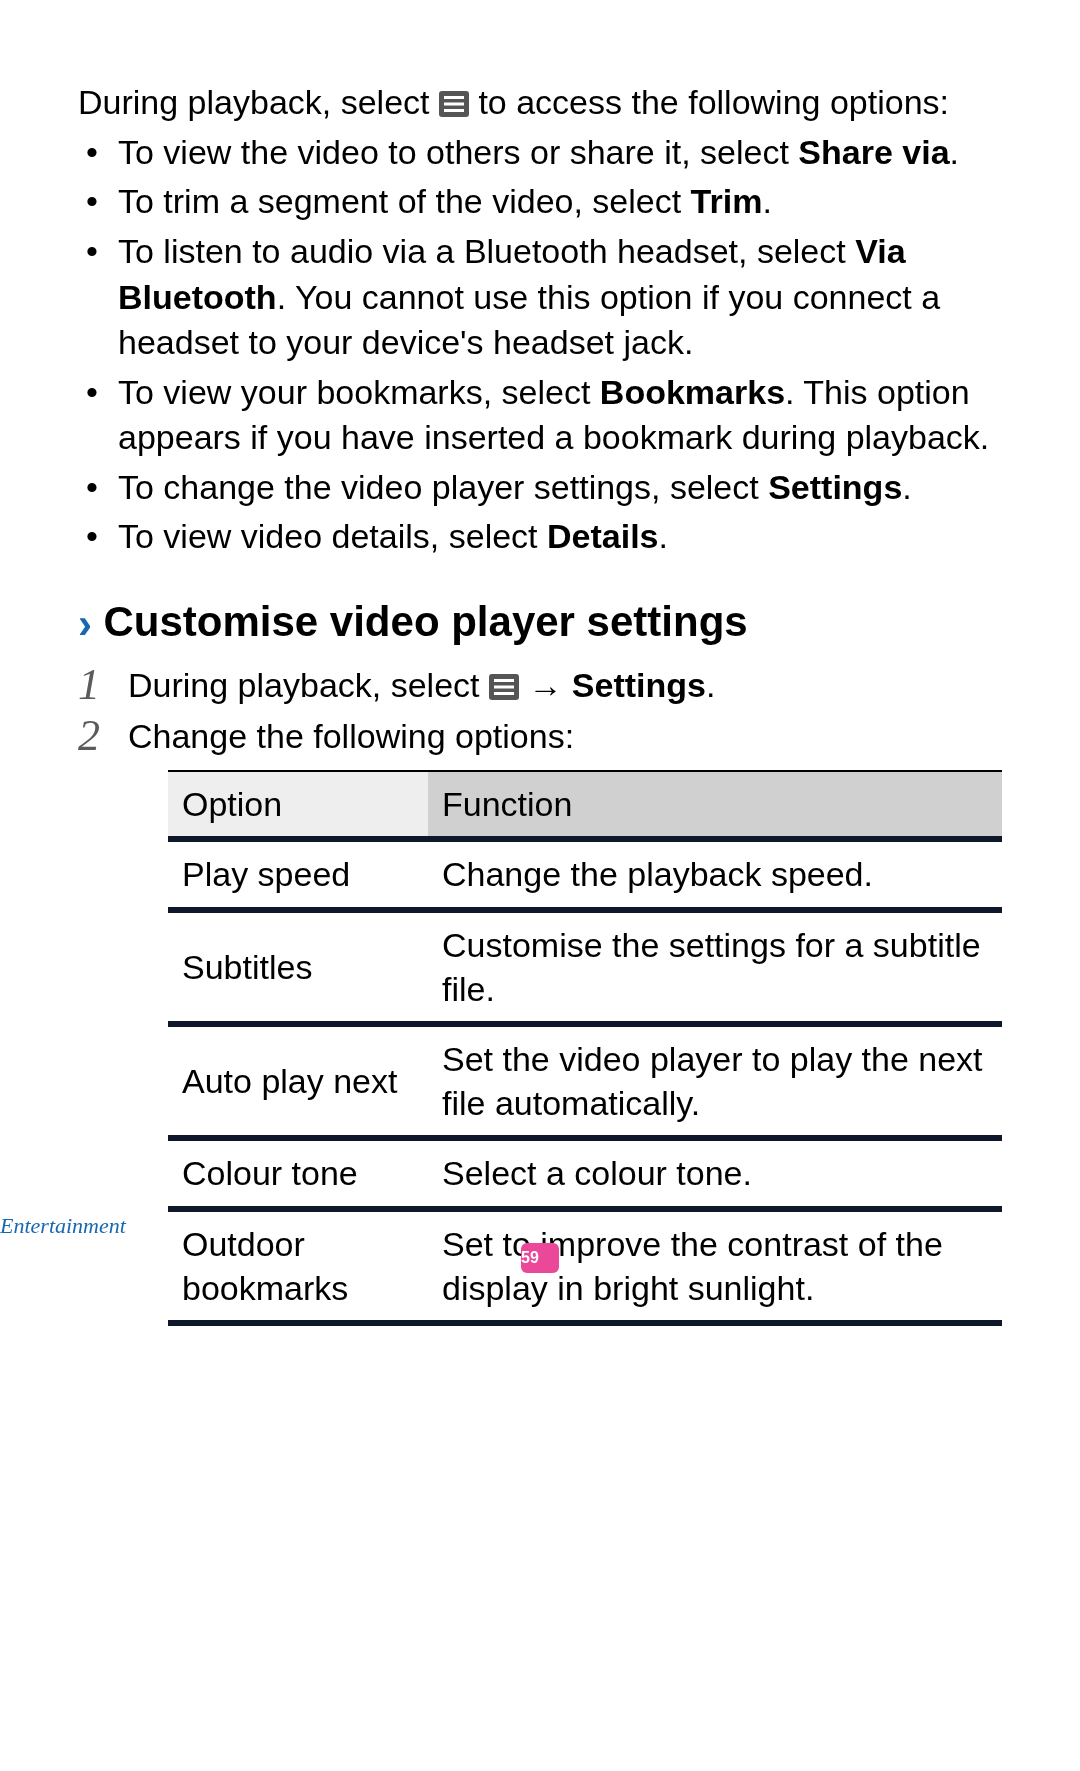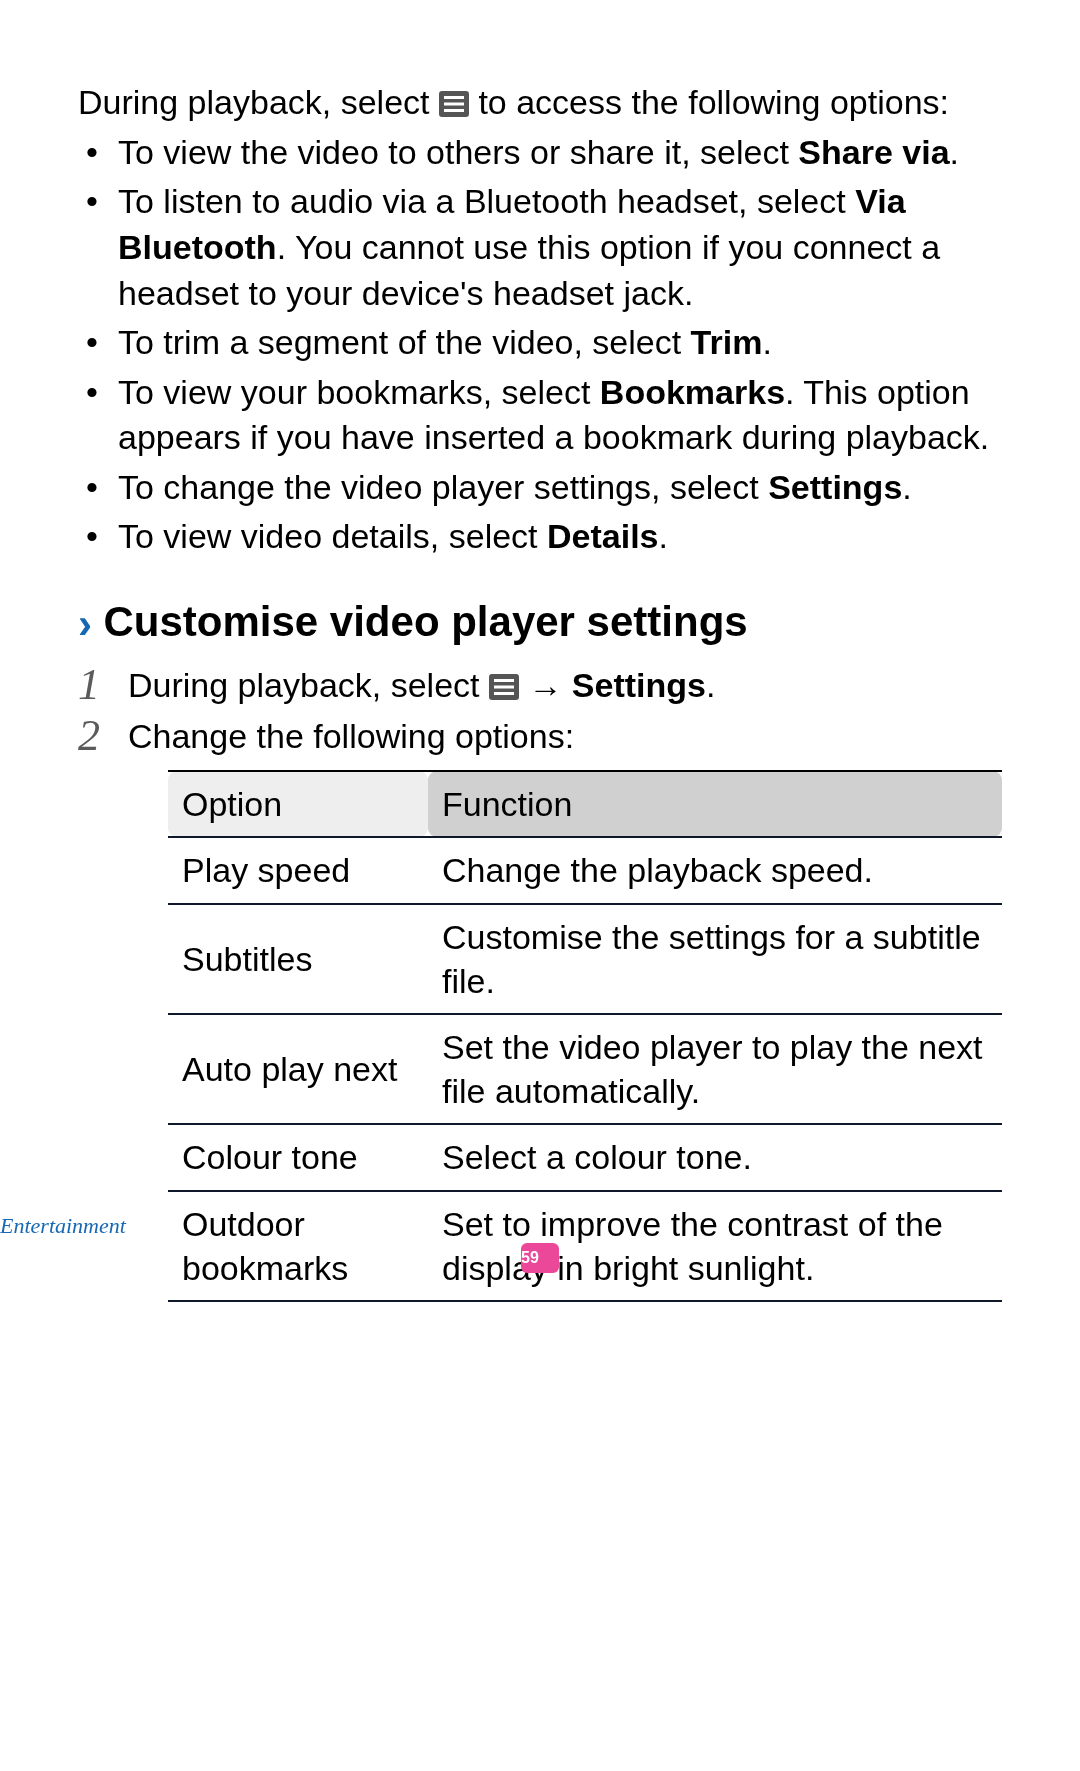--- a/index.html
+++ b/index.html
@@ -14,21 +14,21 @@
   ul.bullets li::before { content: "•"; position: absolute; left: 8px; top: 0; font-size: 34px; }
   .bold { font-weight: 700; }
   .section-head { margin-top: 24px; margin-bottom: 10px; }
   .caret { color: #1768b2; font-weight: 700; font-size: 42px; vertical-align: -2px; margin-right: 2px; }
   .sect-title { font-weight: 700; font-size: 42px; }
   ol.steps { list-style: none; counter-reset: step; padding-left: 0; margin-top: 6px; }
   ol.steps li { position: relative; padding-left: 50px; margin-bottom: 6px; font-size: 34px; line-height: 1.35; }
   ol.steps li .num { position: absolute; left: 0; top: -8px; font-style: italic; font-family: "Times New Roman", Georgia, serif; font-size: 44px; color: #5b5b5b; font-weight: 400; }
   .arrow { display: inline-block; }
   table.options { width: 100%; border-collapse: collapse; margin-top: 10px; margin-left: 40px; width: calc(100% - 40px); }
-  table.options th, table.options td { text-align: left; font-weight: 400; font-size: 34px; padding: 10px 14px; border-bottom: 2px solid #0f172a; vertical-align: middle; line-height: 1.3; border-radius: 9px; }
+  table.options th, table.options td { text-align: left; font-weight: 400; font-size: 34px; padding: 10px 14px; border-bottom: 6px solid #0f172a; vertical-align: middle; line-height: 1.3; }
   table.options thead th { background: #d0d0d0; border-top: 2px solid #000; }
   table.options th:first-child, table.options td:first-child { width: 260px; background: #fff; }
   table.options thead th:first-child { background: #eeeeee; }
   table.options td:first-child { border-right: none; }
   .footer { position: absolute; bottom: 56px; left: 0; width: 100%; text-align: left; }
   .footer-label { font-style: italic; color: #1768b2; font-size: 22px; font-family: "Times New Roman", Georgia, serif; }
   .page-badge { margin: 4px auto 0 auto; width: 38px; height: 30px; background: #ec4899; color: #fff; border-radius: 6px; font-size: 16px; line-height: 30px; font-weight: 700; }
 </style>
 </head>
 <body>
@@ -47,24 +47,24 @@
           </svg>
       </span>
       <span> to access the following options:</span>
     </p>
 
     <ul class="bullets">
       <li>
         <span>To view the video to others or share it, select </span><span class="bold">Share via</span><span>.</span>
       </li>
       <li>
-        <span>To listen to audio via a Bluetooth headset, select </span><span class="bold">Via Bluetooth</span><span>. You cannot use this option if you connect a headset to your device's headset jack.</span>
+        <span>To trim a segment of the video, select </span><span class="bold">Trim</span><span>.</span>
       </li>
       <li>
-        <span>To trim a segment of the video, select </span><span class="bold">Trim</span><span>.</span>
+        <span>To listen to audio via a Bluetooth headset, select </span><span class="bold">Via Bluetooth</span><span>. You cannot use this option if you connect a headset to your device's headset jack.</span>
       </li>
       <li>
         <span>To view your bookmarks, select </span><span class="bold">Bookmarks</span><span>. This option appears if you have inserted a bookmark during playback.</span>
       </li>
       <li>
         <span>To change the video player settings, select </span><span class="bold">Settings</span><span>.</span>
       </li>
       <li>
         <span>To view video details, select </span><span class="bold">Details</span><span>.</span>
       </li>

